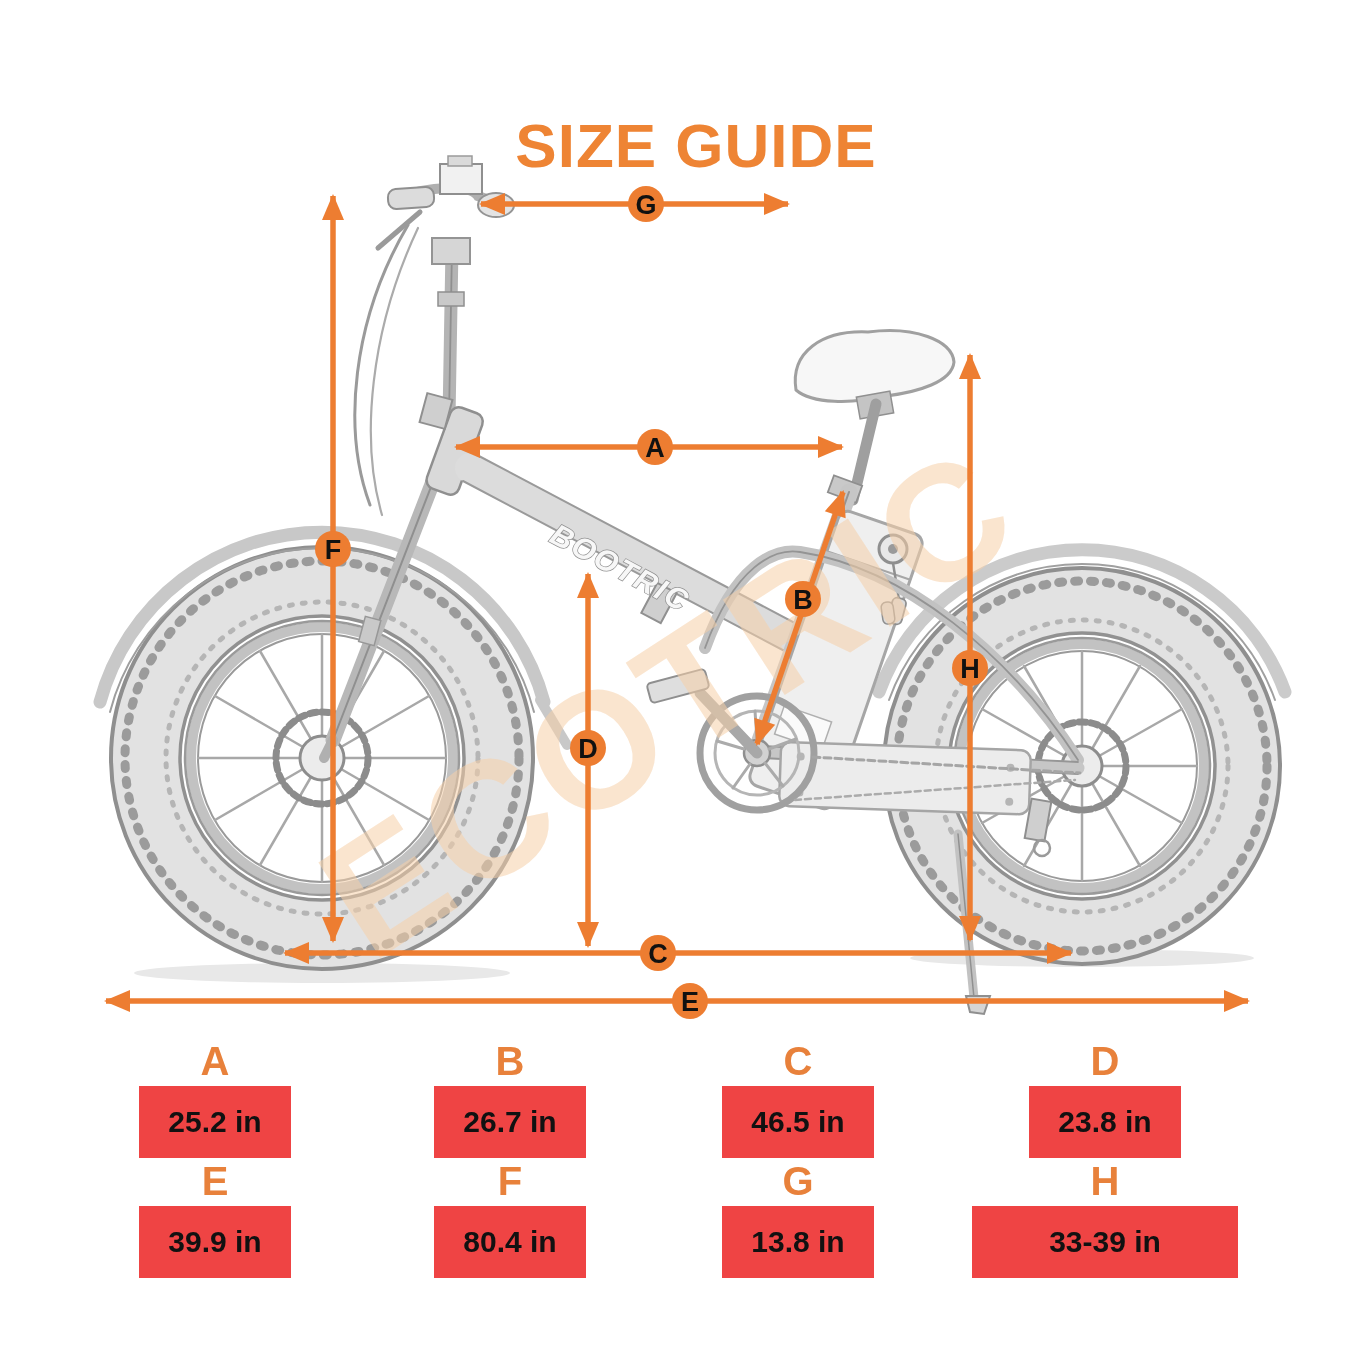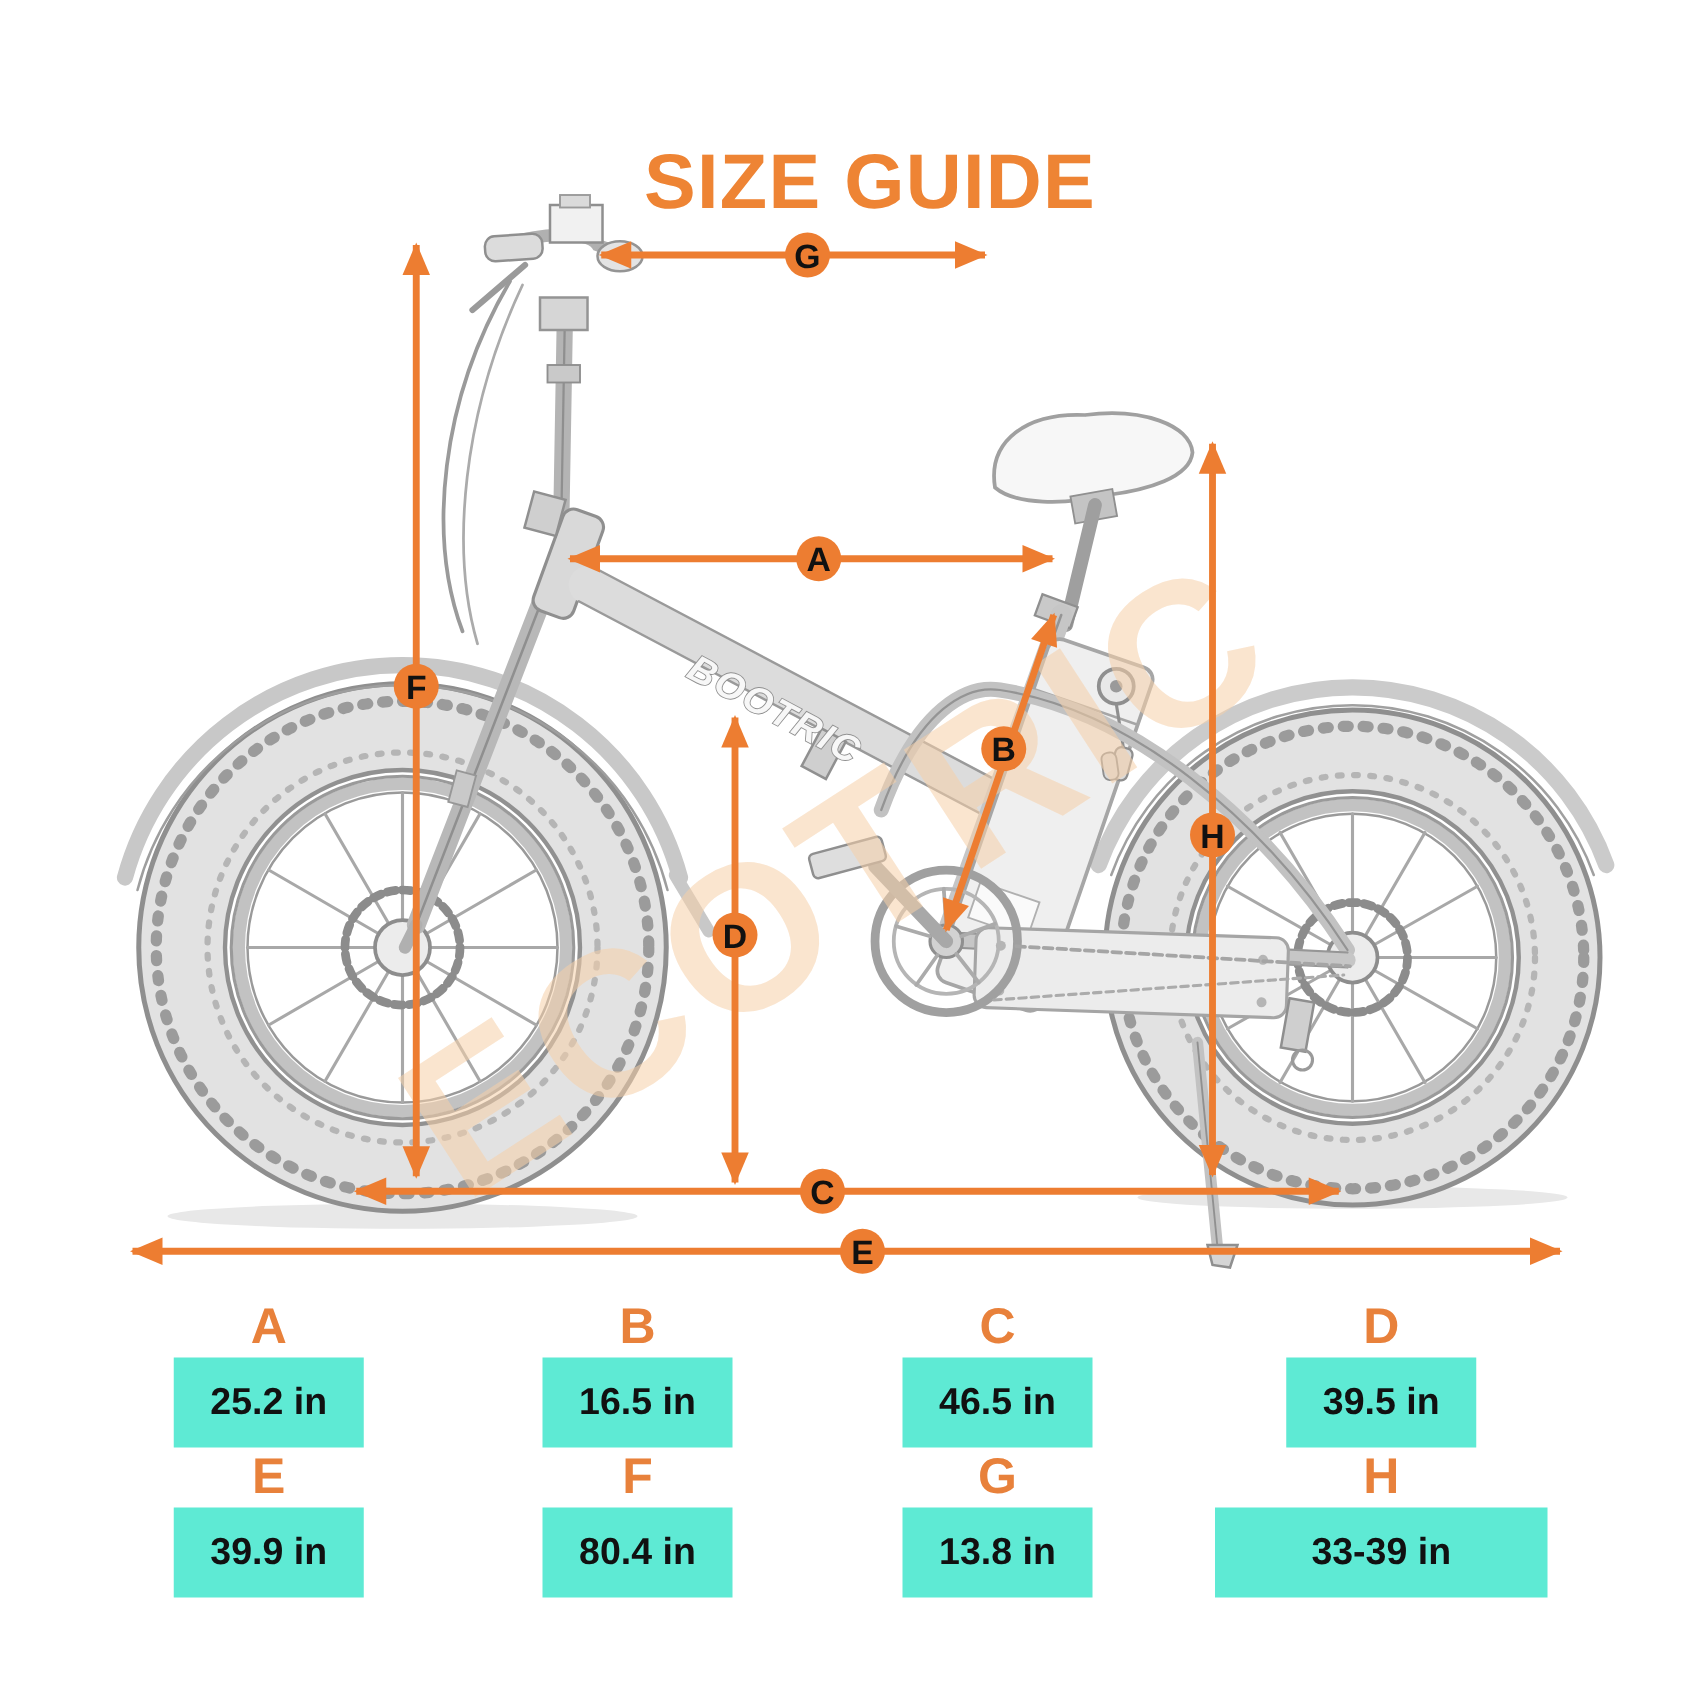--- a/index.html
+++ b/index.html
@@ -3,21 +3,21 @@
 <meta charset="utf-8">
 <style>
   html,body{margin:0;padding:0;background:#ffffff;}
   #stage{position:relative;width:1360px;height:1360px;background:#ffffff;overflow:hidden;
          font-family:"Liberation Sans",sans-serif;}
   #page-title{position:absolute;top:97px;left:0;width:100%;margin:16px;text-align:center;
          font-size:62px;line-height:66px;font-weight:bold;color:#EE8434;letter-spacing:1px;}
   #bike-svg{position:absolute;left:0;top:0;width:1360px;height:1360px;}
   .cell{position:absolute;width:300px;text-align:center;}
   .dim-letter{font-size:40px;line-height:46px;font-weight:bold;color:#E8813B;}
-  .dim-box{margin:2px auto 0;width:152px;height:72px;line-height:72px;background:#5eead4;
+  .dim-box{margin:2px auto 0;width:152px;height:72px;line-height:72px;background:#ef4444;
            font-size:30px;font-weight:bold;color:#111;}
   .dim-box.wide{width:266px;}
 </style>
 </head>
 <body>
 
 <div id="stage">
 
   <h1 id="page-title">SIZE GUIDE</h1>
 
@@ -233,29 +233,29 @@
     </g>
   </svg>
 
   <div>
     <div class="cell" style="left:65px;top:1038px;">
       <div class="dim-letter">A</div>
       <div class="dim-box">25.2 in</div>
     </div>
     <div class="cell" style="left:360px;top:1038px;">
       <div class="dim-letter">B</div>
-      <div class="dim-box">16.5 in</div>
+      <div class="dim-box">26.7 in</div>
     </div>
     <div class="cell" style="left:648px;top:1038px;">
       <div class="dim-letter">C</div>
       <div class="dim-box">46.5 in</div>
     </div>
     <div class="cell" style="left:955px;top:1038px;">
       <div class="dim-letter">D</div>
-      <div class="dim-box">39.5 in</div>
+      <div class="dim-box">23.8 in</div>
     </div>
     <div class="cell" style="left:65px;top:1158px;">
       <div class="dim-letter">E</div>
       <div class="dim-box">39.9 in</div>
     </div>
     <div class="cell" style="left:360px;top:1158px;">
       <div class="dim-letter">F</div>
       <div class="dim-box">80.4 in</div>
     </div>
     <div class="cell" style="left:648px;top:1158px;">

